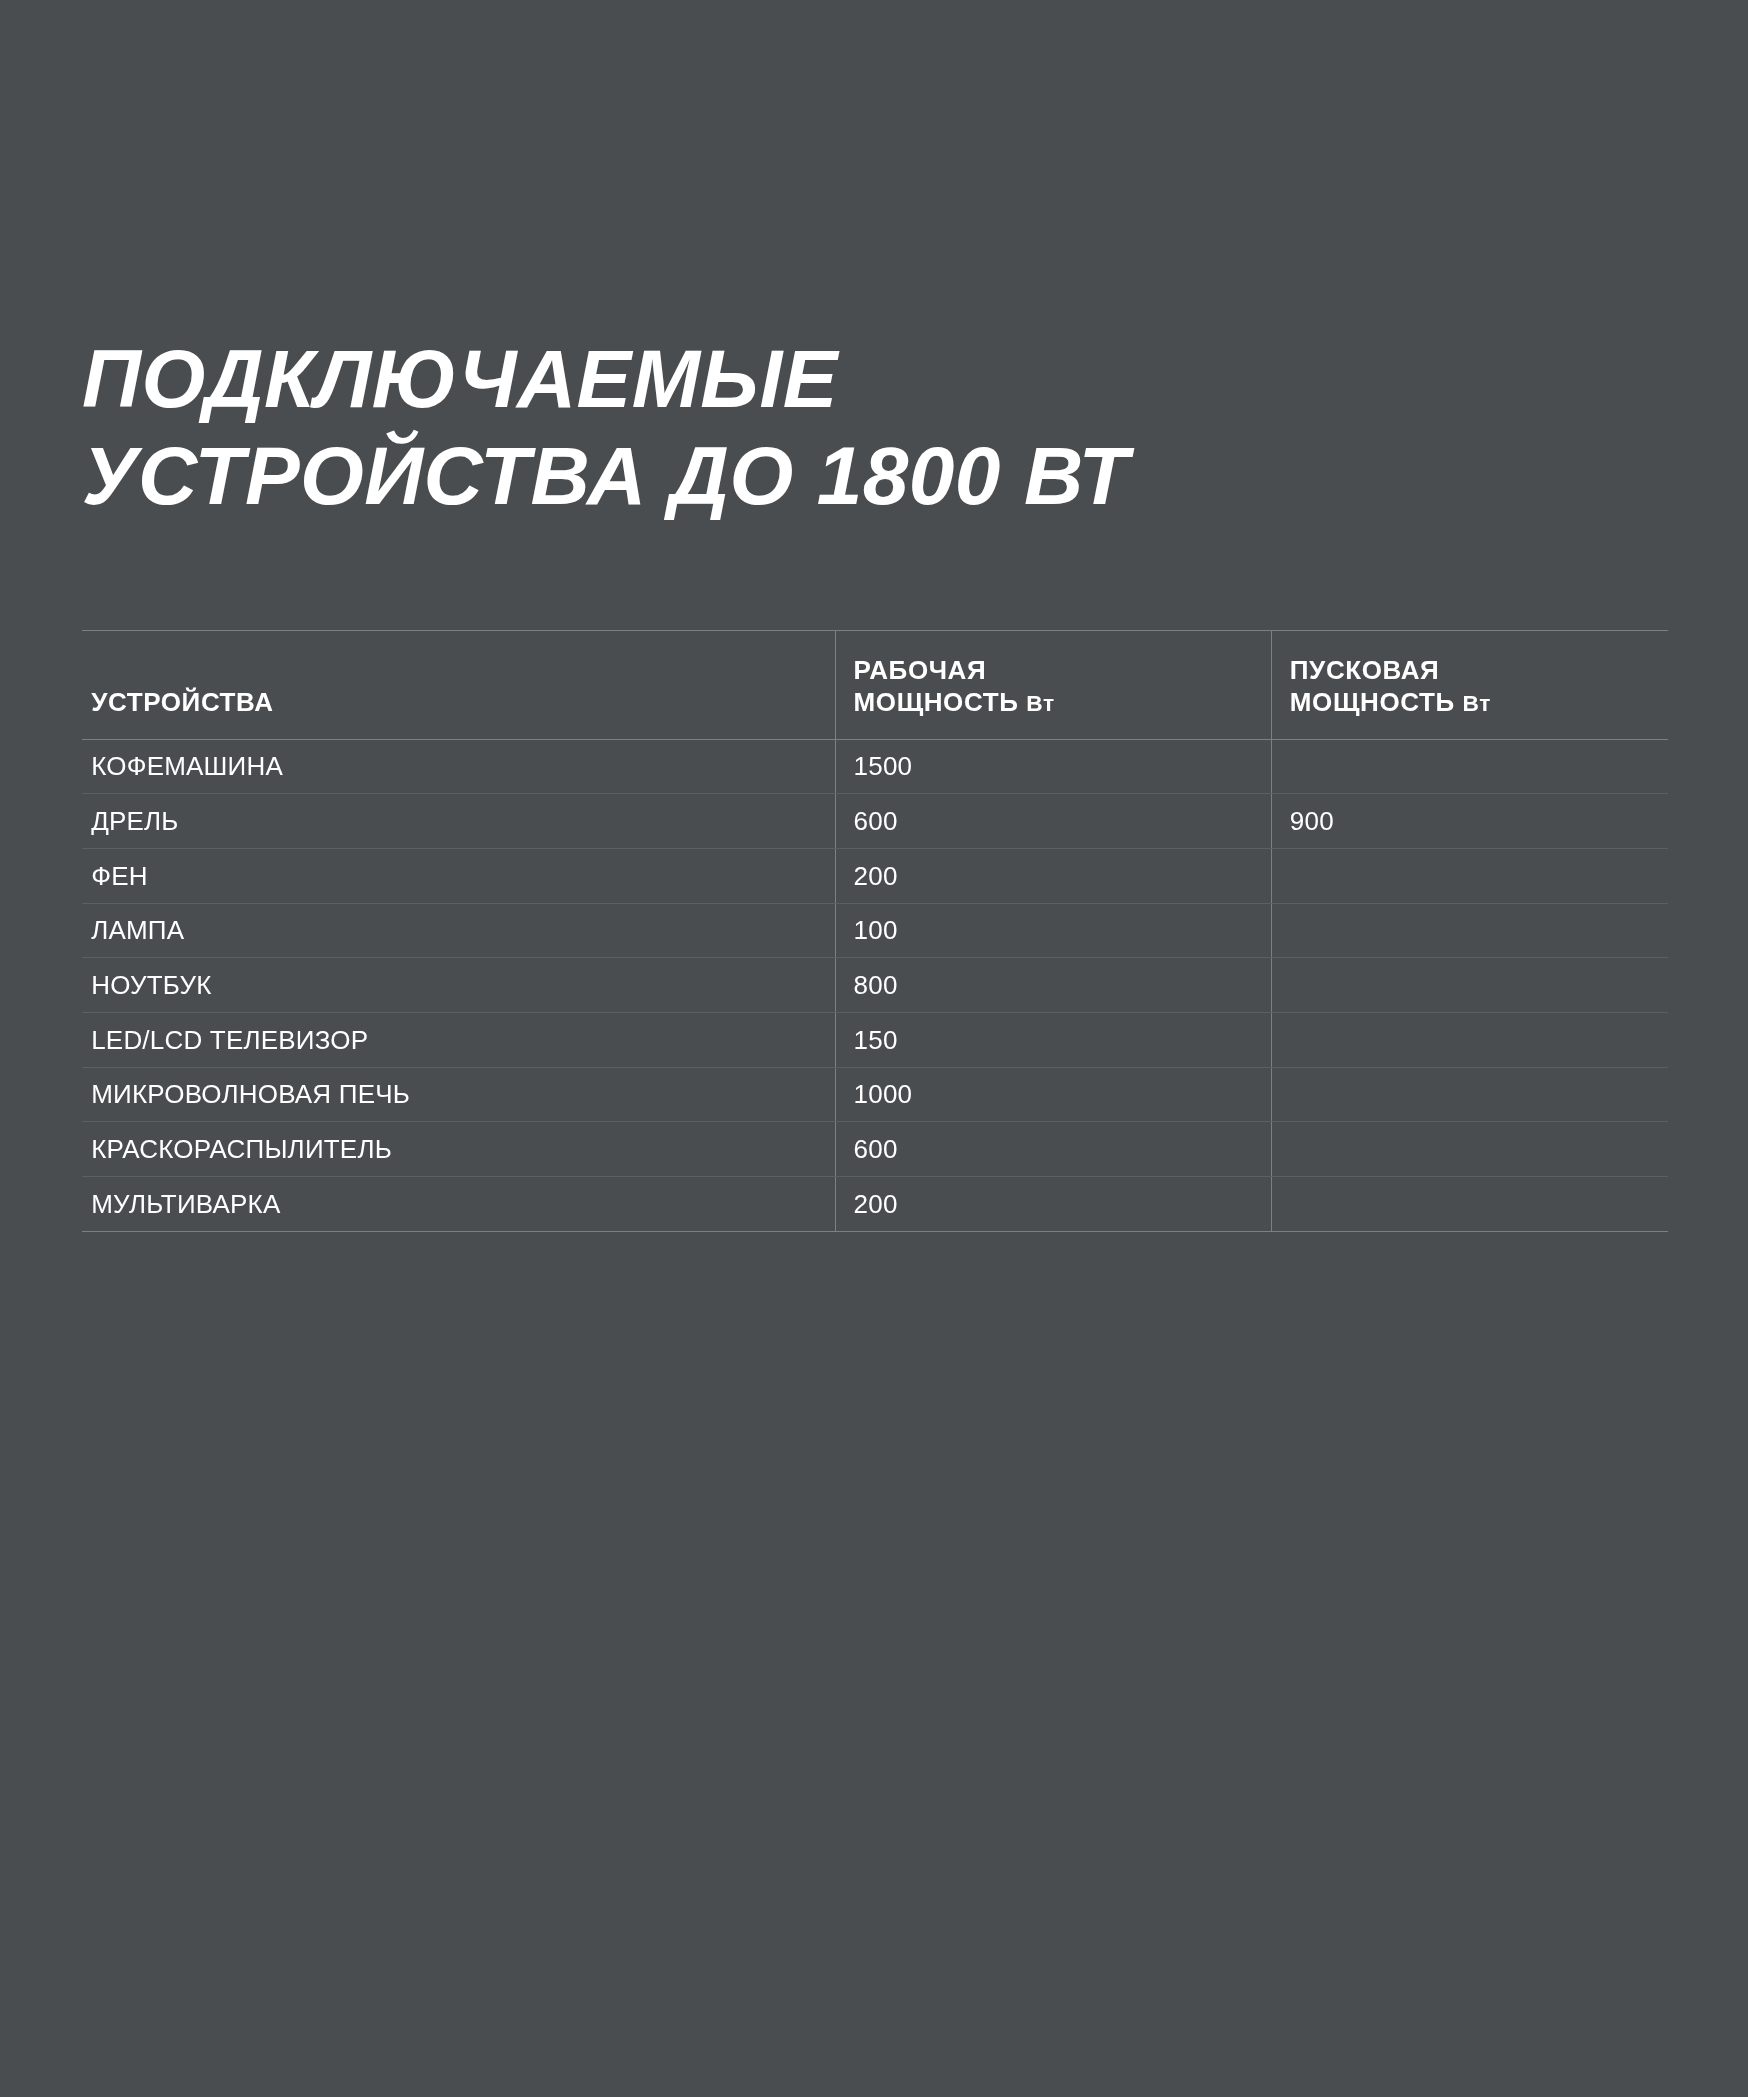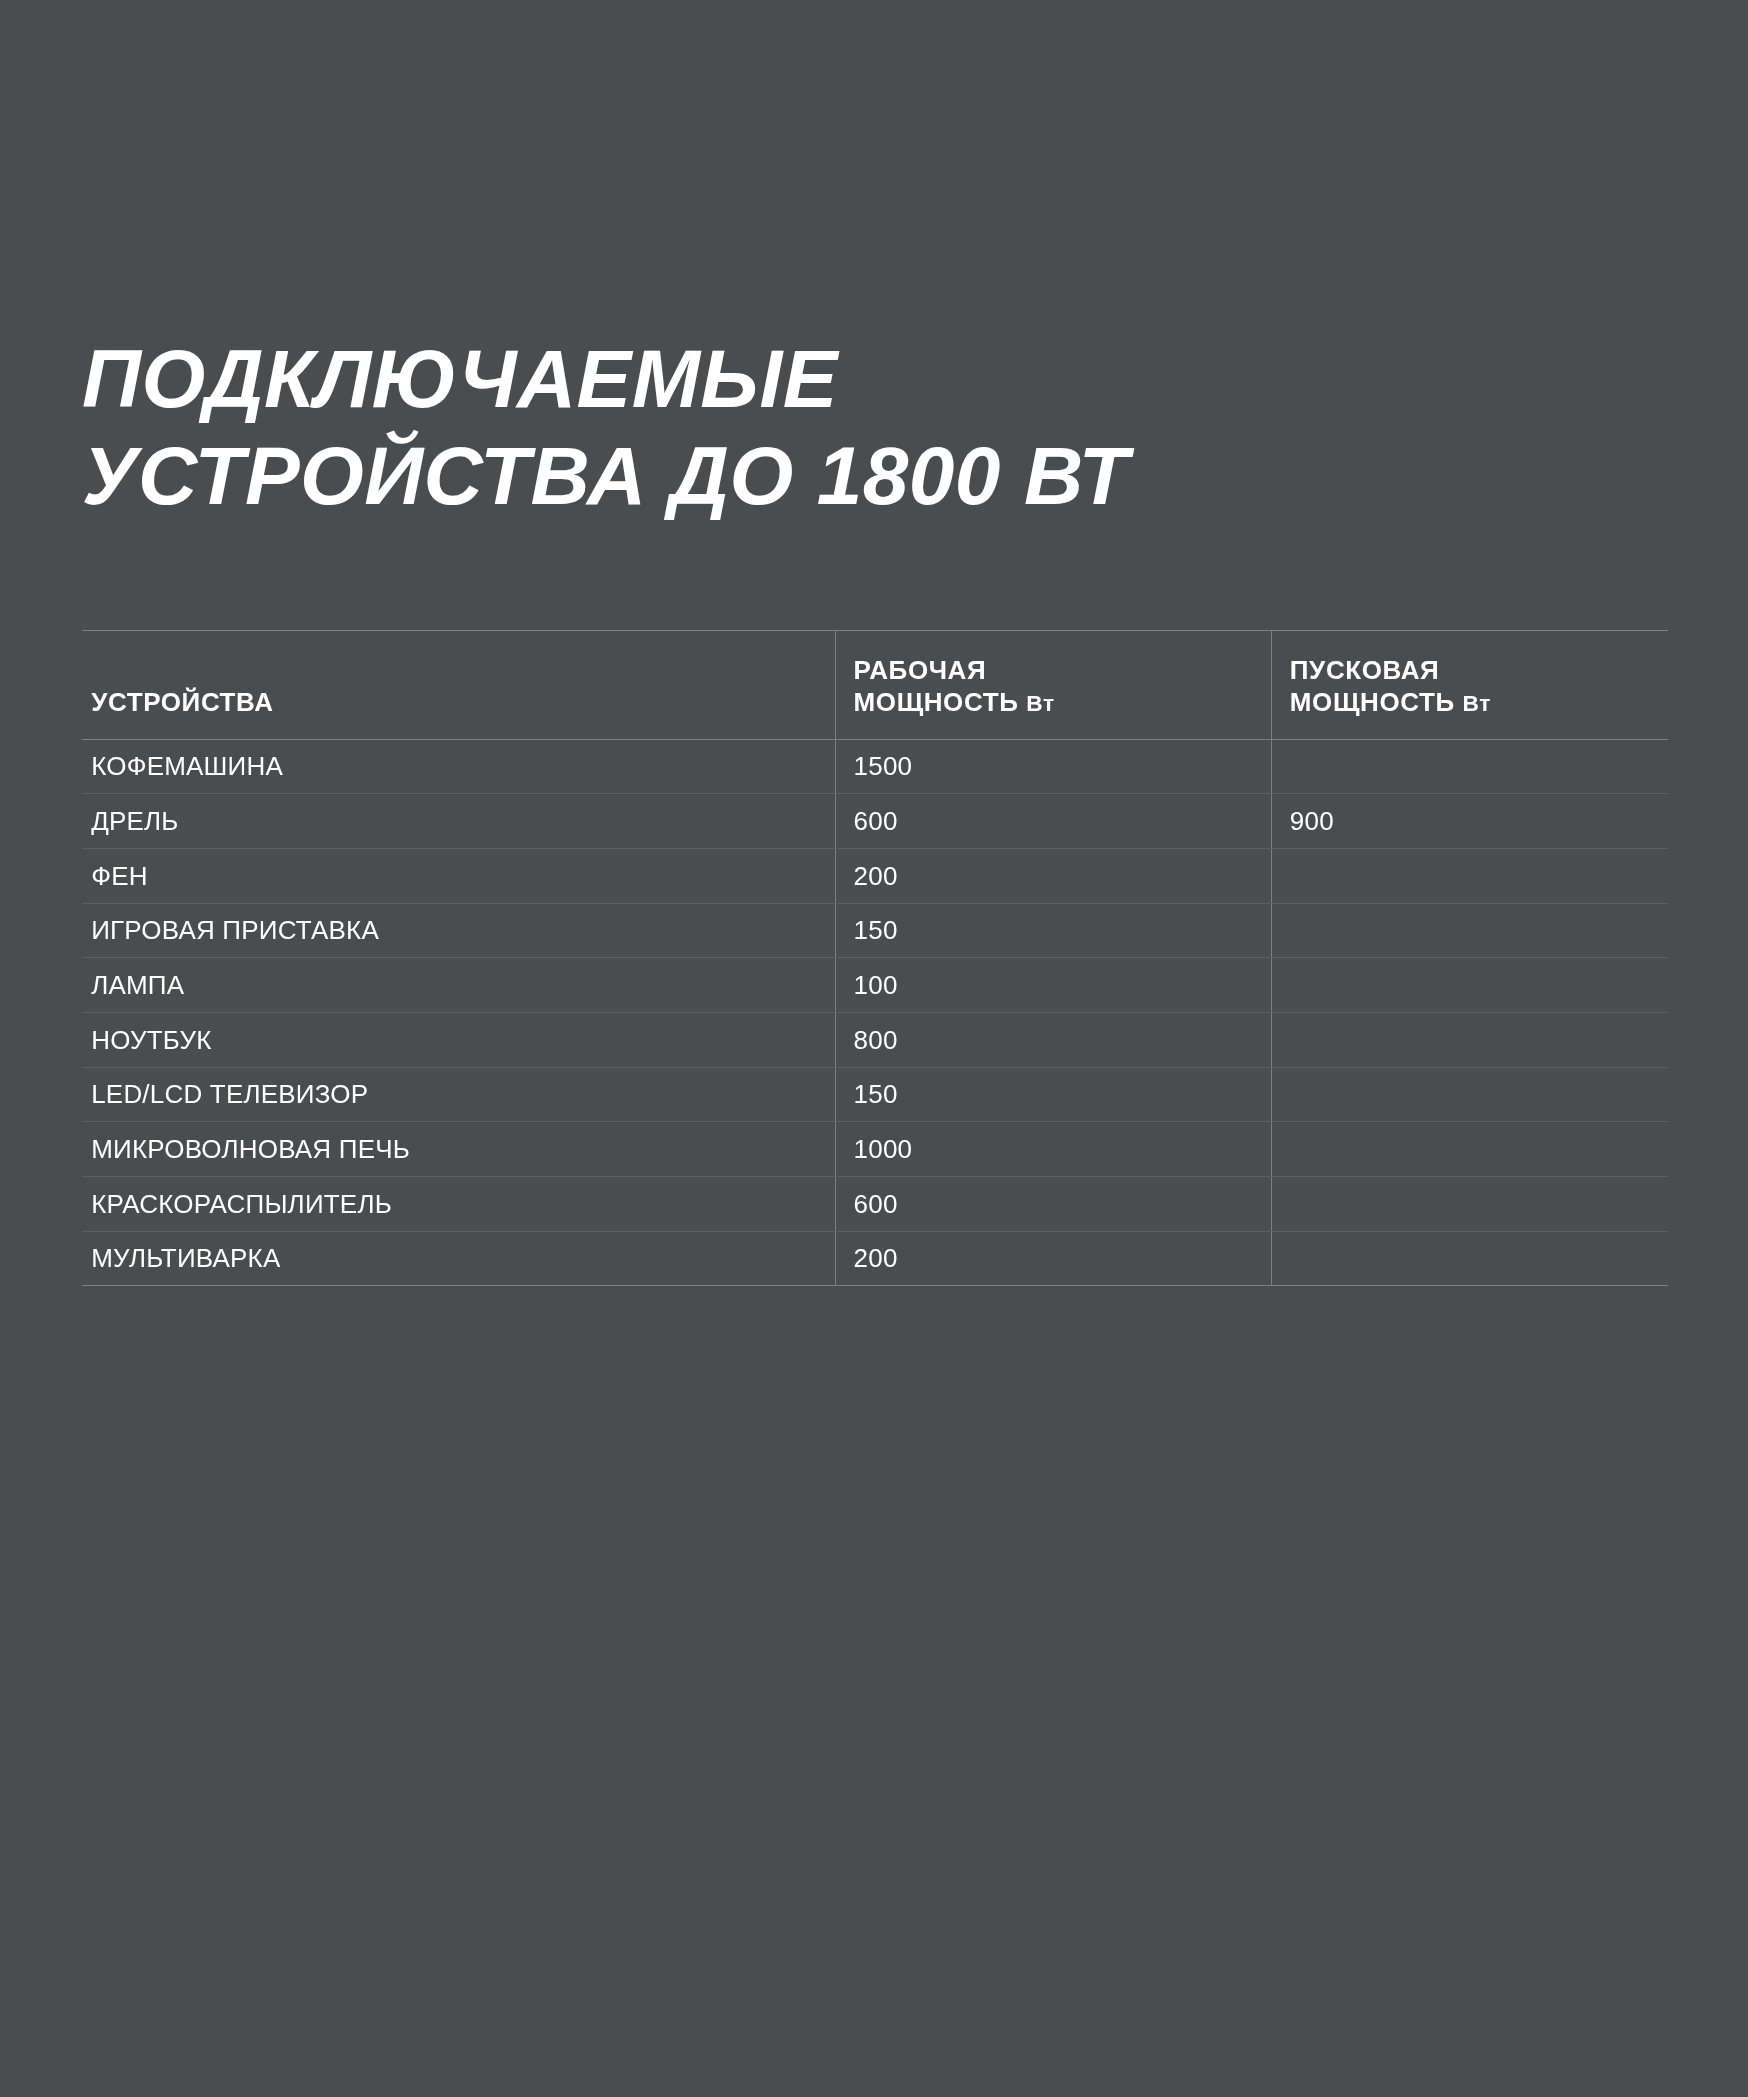--- a/index.html
+++ b/index.html
@@ -136,25 +136,20 @@
           <td class="col-device">ДРЕЛЬ</td>
           <td class="col-run">600</td>
           <td class="col-start">900</td>
         </tr>
         <tr>
           <td class="col-device">ФЕН</td>
           <td class="col-run">200</td>
           <td class="col-start"></td>
         </tr>
         <tr>
-          <td class="col-device">ИГРОВАЯ ПРИСТАВКА</td>
-          <td class="col-run">150</td>
-          <td class="col-start"></td>
-        </tr>
-        <tr>
           <td class="col-device">ЛАМПА</td>
           <td class="col-run">100</td>
           <td class="col-start"></td>
         </tr>
         <tr>
           <td class="col-device">НОУТБУК</td>
           <td class="col-run">800</td>
           <td class="col-start"></td>
         </tr>
         <tr>

